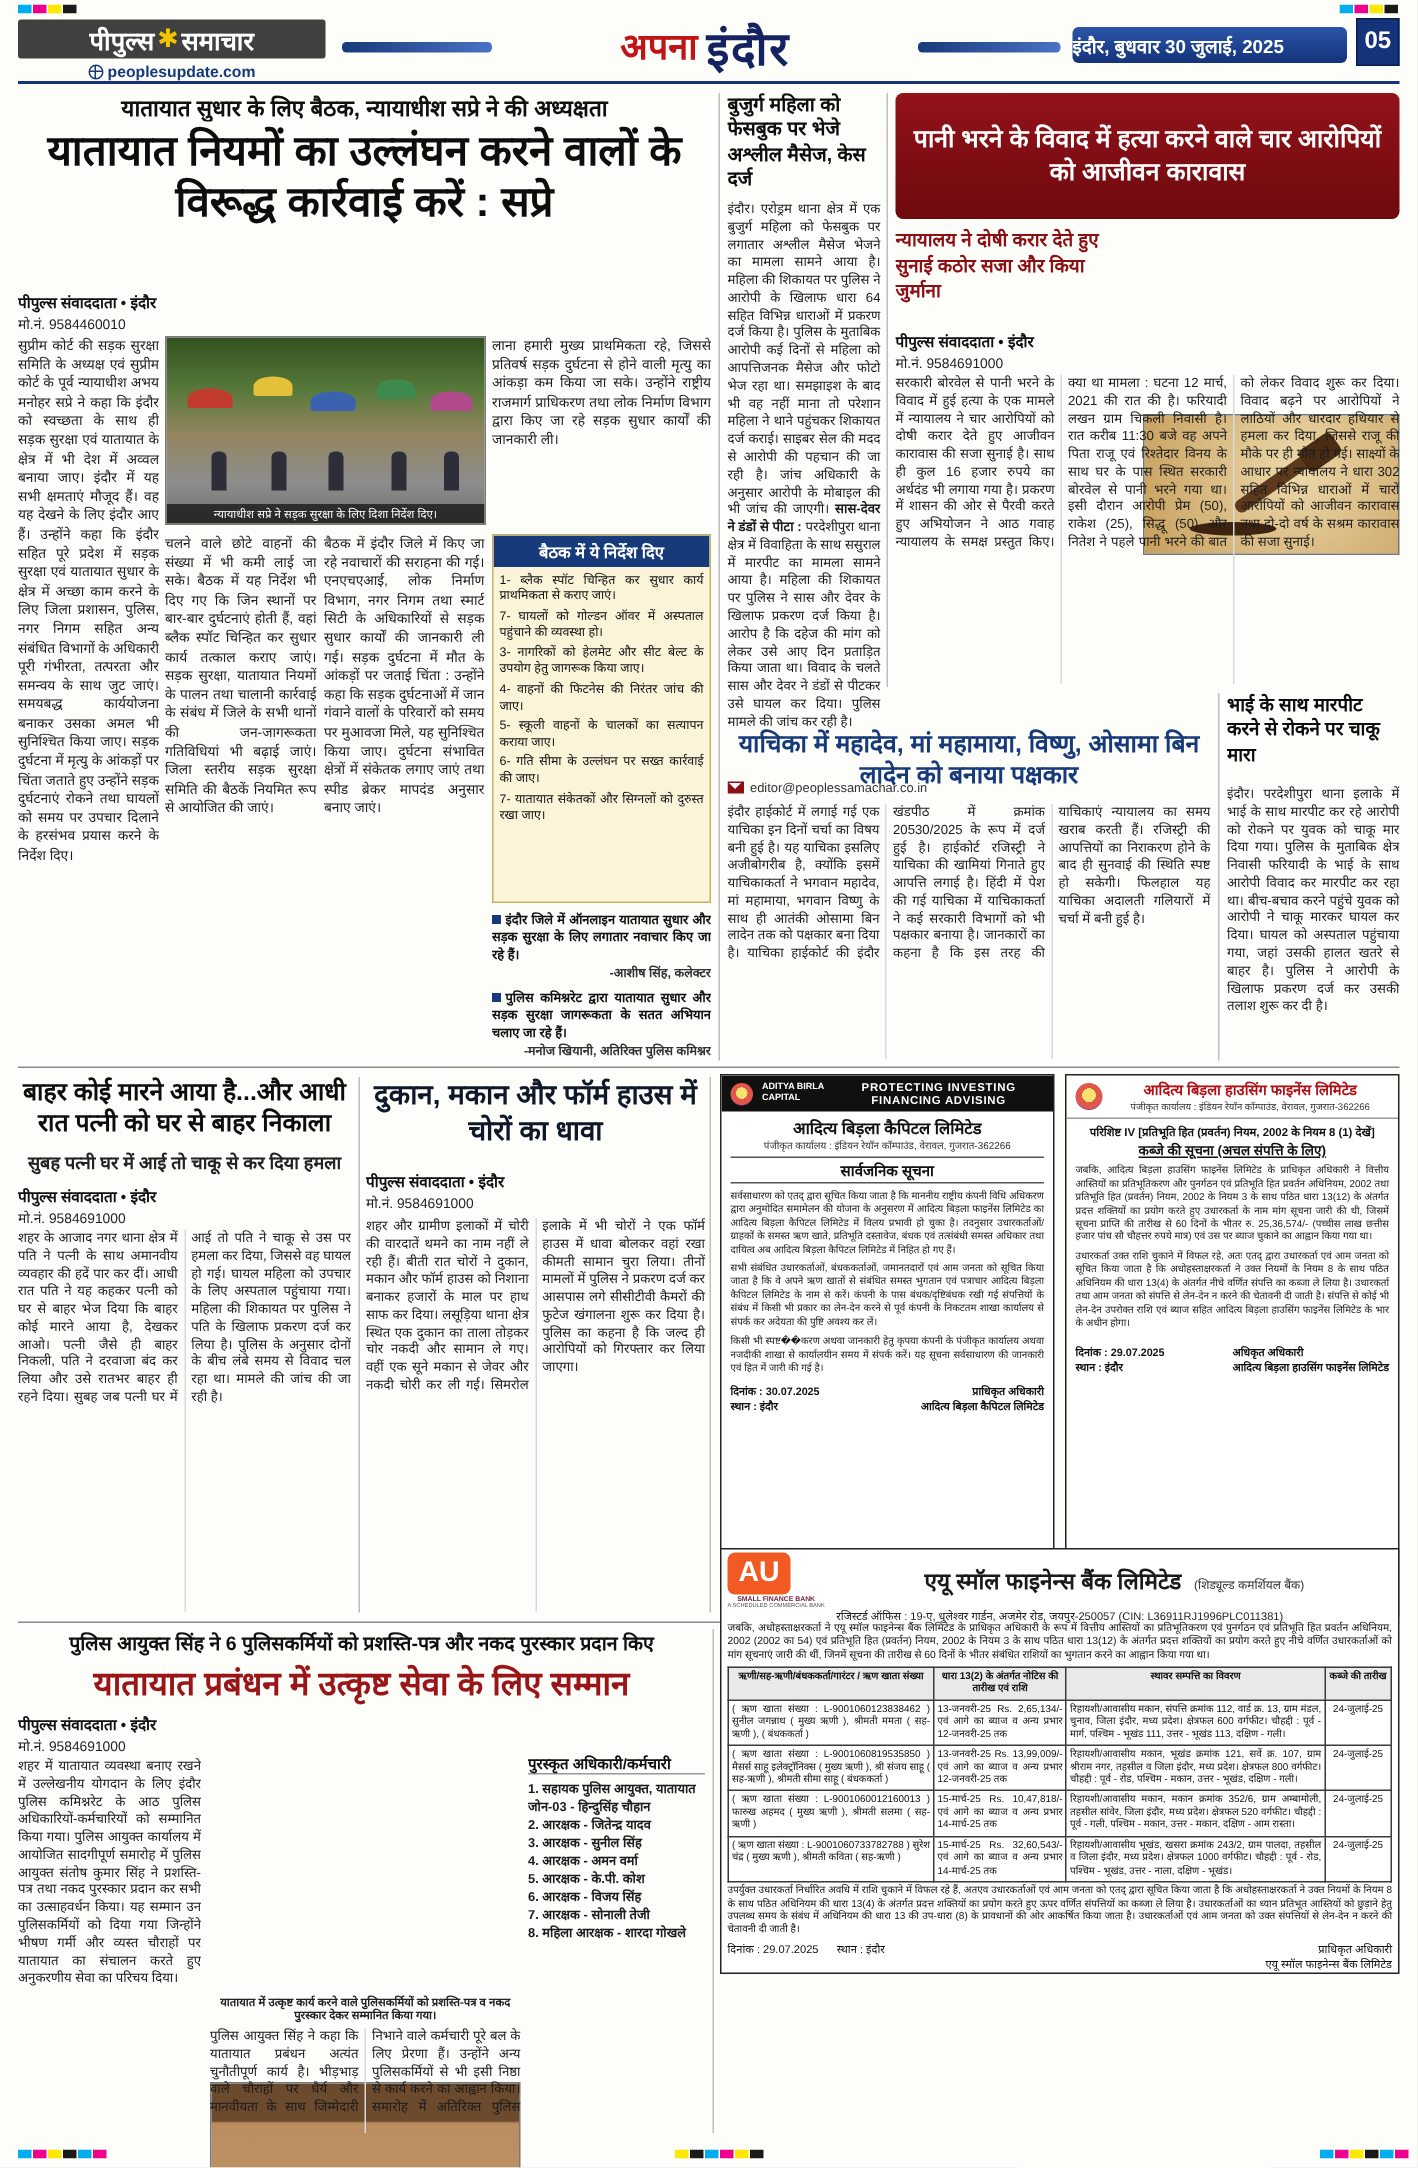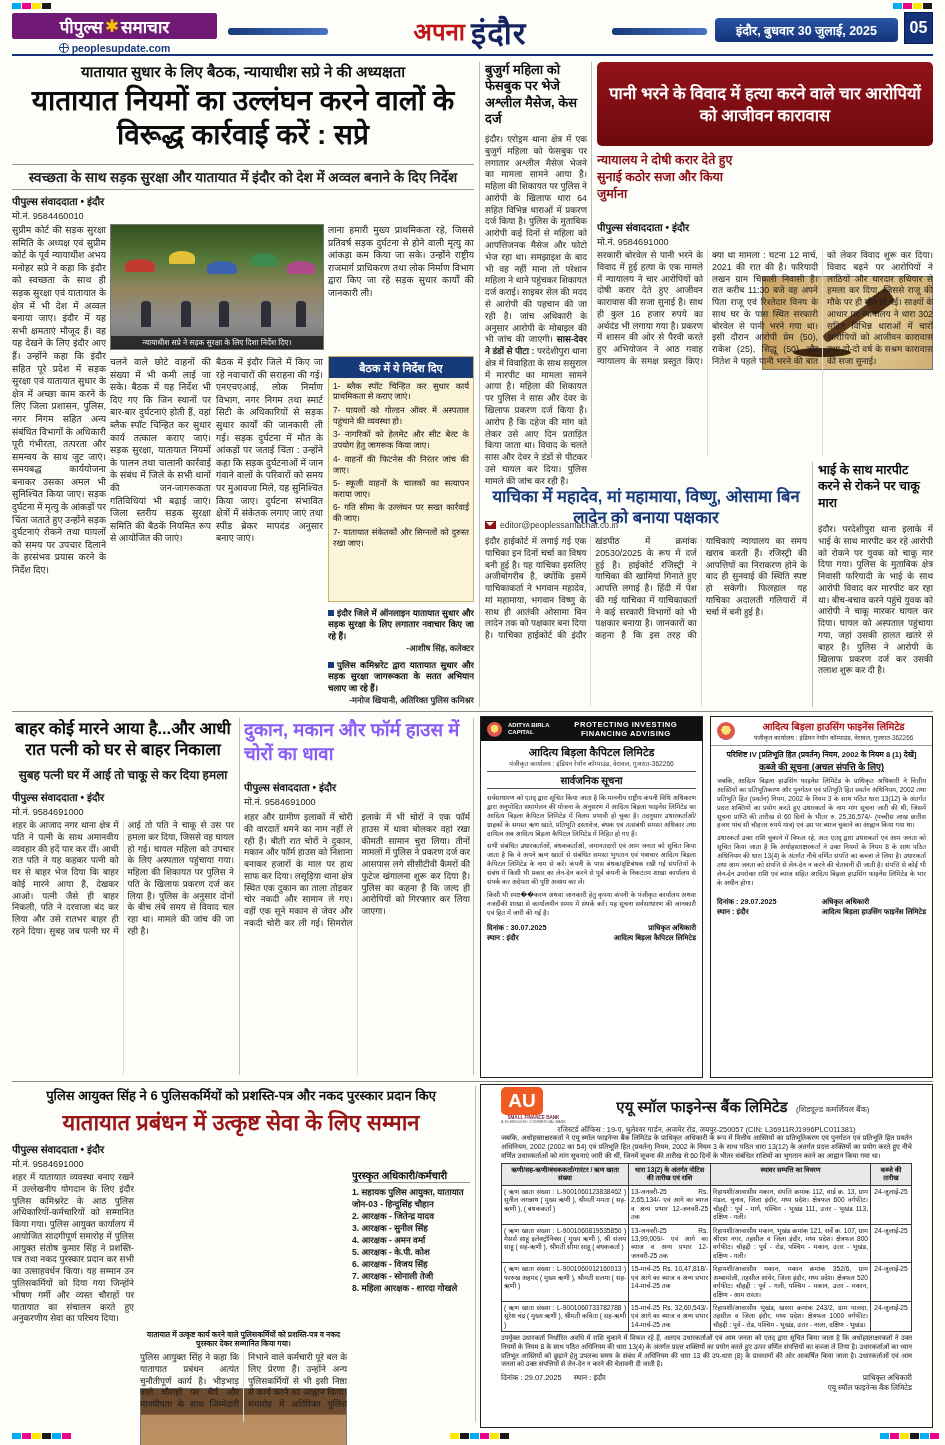--- a/index.html
+++ b/index.html
@@ -10,30 +10,30 @@
   .bt{font-size:9.2px;line-height:1.37;color:#1c1c1c;text-align:justify}
   .bts{font-size:8.8px;line-height:1.34;color:#1c1c1c;text-align:justify}
   .cols2{column-count:2;column-gap:9px;column-rule:1px solid #d9d9d9}
   .cols3{column-count:3;column-gap:9px;column-rule:1px solid #d9d9d9}
   .byline{font-size:10.2px;font-weight:bold;color:#111}
   .phone{font-size:9.2px;color:#222;margin-top:1px}
   .vrule{position:absolute;width:1px;background:#bdbdbd}
   .hrule{position:absolute;height:1px;background:#8a8a8a}
   .regs span{display:inline-block;width:9px;height:6px;margin-right:1px;vertical-align:top}
   .rc{background:#00aeef}.rm{background:#ec008c}.ry{background:#ffe800}.rk{background:#1a1a1a}
-  .logo-box{background:#701a75;color:#fff;display:flex;align-items:center;justify-content:center;font-weight:bold;font-size:17px;border-radius:2px}
+  .logo-box{background:#404040;color:#fff;display:flex;align-items:center;justify-content:center;font-weight:bold;font-size:17px;border-radius:2px}
   .star{color:#f4c400;margin:0 2px}
   .weblink{font-size:10.5px;font-weight:bold;color:#173a7a;text-decoration:none;display:flex;align-items:center;justify-content:center;gap:3px}
   .globe{display:inline-block;width:10px;height:10px;border:1.5px solid #173a7a;border-radius:50%;position:relative;flex:0 0 auto}
   .globe::before{content:"";position:absolute;left:0;right:0;top:3px;height:1px;background:#173a7a}
   .globe::after{content:"";position:absolute;left:3.5px;top:0;bottom:0;width:1px;background:#173a7a}
   .edn1{color:#c01417;font-weight:bold;font-size:24px;vertical-align:4px;margin-right:6px}
   .edn2{color:#14235f;font-weight:bold;font-size:31px;letter-spacing:1px}
   .bluebar{background:linear-gradient(90deg,#173a7a,#4a72c4);height:7px;border-radius:3px}
-  .datebar{background:linear-gradient(180deg,#2a55a8,#14337a);color:#fff;font-weight:bold;font-size:12.5px;display:flex;align-items:center;justify-content:center;border-radius:4px}
+  .datebar{background:linear-gradient(180deg,#2a55a8,#14337a);color:#fff;font-weight:bold;font-size:12.5px;display:flex;align-items:center;justify-content:flex-start;border-radius:4px}
   .pagenum{background:#14337a;color:#fff;font-weight:bold;font-size:16px;display:flex;align-items:center;justify-content:center;border:1px solid #0b1f4e}
   .kicker{font-weight:bold;color:#101010}
   .headline-xl{font-weight:bold;font-size:28px;line-height:1.22;color:#0d0d0d;text-align:center}
   .subhead{font-weight:bold;font-size:13.5px;color:#222;text-align:center;border-top:1px solid #999;border-bottom:1px solid #999;padding:3px 0}
   .photo{border:1px solid #777;position:relative}
   .capband{position:absolute;left:0;right:0;bottom:0;background:rgba(18,18,18,.74);color:#fff;font-size:7.6px;line-height:1.25;text-align:center;padding:2px 3px}
   .photo-meeting{background:linear-gradient(180deg,#33501f 0%,#57793a 28%,#93855f 52%,#8d8d8d 78%,#6f6f6f 100%)}
   .umb{position:absolute;border-radius:50% 50% 10% 10%;height:13px}
   .figm{position:absolute;width:10px;height:26px;border-radius:4px 4px 0 0;background:#2e2e38;bottom:22px}
   .photo-gavel{background:radial-gradient(circle at 60% 40%,#ecd9ab,#c79e5c)}
@@ -46,21 +46,21 @@
   .qt{font-size:8.6px;font-weight:bold;line-height:1.32;text-align:justify;margin-bottom:6px}
   .sq{display:inline-block;width:6px;height:6px;background:#173a7a;margin-right:3px}
   .attr{display:block;text-align:right;font-size:8.4px;color:#333;margin-top:1px}
   .redbox{background:linear-gradient(180deg,#93121a,#6d0a0e);color:#fff;display:flex;flex-direction:column;justify-content:center;text-align:center;border-radius:5px;font-weight:bold;font-size:16.5px;line-height:1.35;padding:4px 8px}
   .murder-sub{font-weight:bold;font-size:12.5px;line-height:1.35;color:#8c0f13}
   .blue-head{font-weight:bold;font-size:16.5px;line-height:1.3;color:#173a7a;text-align:center}
   .envl{display:inline-block;width:11px;height:8px;background:#8c0f13;position:relative;flex:0 0 auto}
   .envl::before{content:"";position:absolute;left:1px;top:1px;border-left:4.5px solid transparent;border-right:4.5px solid transparent;border-top:4px solid #fff}
   .emailline{display:flex;align-items:center;gap:4px;font-size:8.6px;color:#333}
   .mid-head{font-weight:bold;font-size:16.5px;line-height:1.28;color:#0d0d0d;text-align:center}
-  .red-head{font-weight:bold;font-size:18.5px;line-height:1.3;color:#8b5cf6;}
+  .red-head{font-weight:bold;font-size:18.5px;line-height:1.3;color:#0f172a;text-align:center}
   .adbox{border:1.5px solid #222;background:#fff}
   .abc-band{background:#101010;color:#fff;display:flex;align-items:center;gap:6px;padding:3px 6px}
   .sun{width:15px;height:15px;border-radius:50%;background:radial-gradient(circle at 50% 45%,#f7e26b 0 34%,#e2574c 35% 69%,#8e3b8e 70% 100%);flex:0 0 auto}
   .adsmall{font-size:6.6px;line-height:1.35;text-align:justify;color:#191919;padding:2px 6px}
   .ad-title{font-weight:bold;text-align:center}
   .ad-bottom{display:flex;justify-content:space-between;padding:2px 6px;font-size:7.2px;font-weight:bold}
   .aulogo{color:#fff;background:#f15a22;border-radius:5px;font-weight:bold;font-size:19px;display:flex;align-items:center;justify-content:center;width:42px;height:28px}
   .autable{width:100%;border-collapse:collapse;table-layout:fixed}
   .autable th,.autable td{border:1px solid #3a3a3a;font-size:6.6px;line-height:1.28;padding:2px;vertical-align:top}
   .autable th{background:#e9e9e9;text-align:center;font-weight:bold}
@@ -95,21 +95,20 @@
   <div class="abs datebar" style="left:715px;top:18px;width:183px;height:24px">
     <span>इंदौर, बुधवार 30 जुलाई, 2025</span>
   </div>
   <div class="abs pagenum" style="left:904px;top:12px;width:29px;height:32px">
     <span>05</span>
   </div>
   <div class="abs" style="left:12px;top:54px;width:921px;height:2px;background:#14337a"></div>
 
   <div class="abs kicker ctr" style="left:12px;top:61px;width:462px;height:20px;font-size:15px">यातायात सुधार के लिए बैठक, न्यायाधीश सप्रे ने की अध्यक्षता</div>
   <div class="abs headline-xl" style="left:12px;top:84px;width:462px;height:74px">यातायात नियमों का उल्लंघन करने वालों के विरूद्ध कार्रवाई करें : सप्रे</div>
-  <div class="abs subhead" style="left:12px;top:164px;width:462px;height:26px">स्वच्छता के साथ सड़क सुरक्षा और यातायात में इंदौर को देश में अव्वल बनाने के दिए निर्देश</div>
   <div class="abs" style="left:12px;top:194px;width:160px;height:26px">
     <div class="byline">पीपुल्स संवाददाता • इंदौर</div>
     <div class="phone">मो.नं. 9584460010</div>
   </div>
 
   <div class="abs bt" style="left:12px;top:224px;width:94px;height:481px">सुप्रीम कोर्ट की सड़क सुरक्षा समिति के अध्यक्ष एवं सुप्रीम कोर्ट के पूर्व न्यायाधीश अभय मनोहर सप्रे ने कहा कि इंदौर को स्वच्छता के साथ ही सड़क सुरक्षा एवं यातायात के क्षेत्र में भी देश में अव्वल बनाया जाए। इंदौर में यह सभी क्षमताएं मौजूद हैं। वह यह देखने के लिए इंदौर आए हैं। उन्होंने कहा कि इंदौर सहित पूरे प्रदेश में सड़क सुरक्षा एवं यातायात सुधार के क्षेत्र में अच्छा काम करने के लिए जिला प्रशासन, पुलिस, नगर निगम सहित अन्य संबंधित विभागों के अधिकारी पूरी गंभीरता, तत्परता और समन्वय के साथ जुट जाएं। समयबद्ध कार्ययोजना बनाकर उसका अमल भी सुनिश्चित किया जाए। सड़क दुर्घटना में मृत्यु के आंकड़ों पर चिंता जताते हुए उन्होंने सड़क दुर्घटनाएं रोकने तथा घायलों को समय पर उपचार दिलाने के हरसंभव प्रयास करने के निर्देश दिए।</div>
 
   <div class="abs photo photo-meeting" style="left:110px;top:224px;width:214px;height:126px">
     <div class="umb" style="left:14px;top:34px;width:30px;background:#c23b2e"></div>
     <div class="umb" style="left:58px;top:26px;width:26px;background:#e3c23a"></div>
@@ -278,21 +277,21 @@
     <div class="list-item">3. आरक्षक - सुनील सिंह</div>
     <div class="list-item">4. आरक्षक - अमन वर्मा</div>
     <div class="list-item">5. आरक्षक - के.पी. कोश</div>
     <div class="list-item">6. आरक्षक - विजय सिंह</div>
     <div class="list-item">7. आरक्षक - सोनाली तेजी</div>
     <div class="list-item">8. महिला आरक्षक - शारदा गोखले</div>
   </div>
 
   <div class="vrule" style="left:475px;top:1086px;height:336px"></div>
 
-  <div class="abs" style="left:480px;top:1084px;width:453px;height:344px;border:1.5px solid #222;background:#fff;padding:2px 20px">
+  <div class="abs" style="left:480px;top:1032px;width:453px;height:284px;border:1.5px solid #222;background:#fff;padding:2px 4px">
     <div style="display:flex;align-items:center;gap:8px">
       <span style="text-align:center">
         <span class="aulogo">AU</span>
         <span style="display:block;font-size:4.6px;font-weight:bold;color:#6d1f3c">SMALL FINANCE BANK</span>
         <span style="display:block;font-size:3.8px;color:#555">A SCHEDULED COMMERCIAL BANK</span>
       </span>
       <span style="flex:1;text-align:center">
         <span style="font-weight:bold;font-size:15px;color:#1a1a1a">एयू स्मॉल फाइनेन्स बैंक लिमिटेड</span>
         <span style="font-size:8px;color:#333;margin-left:4px">(शिड्यूल्ड कमर्शियल बैंक)</span>
       </span>

